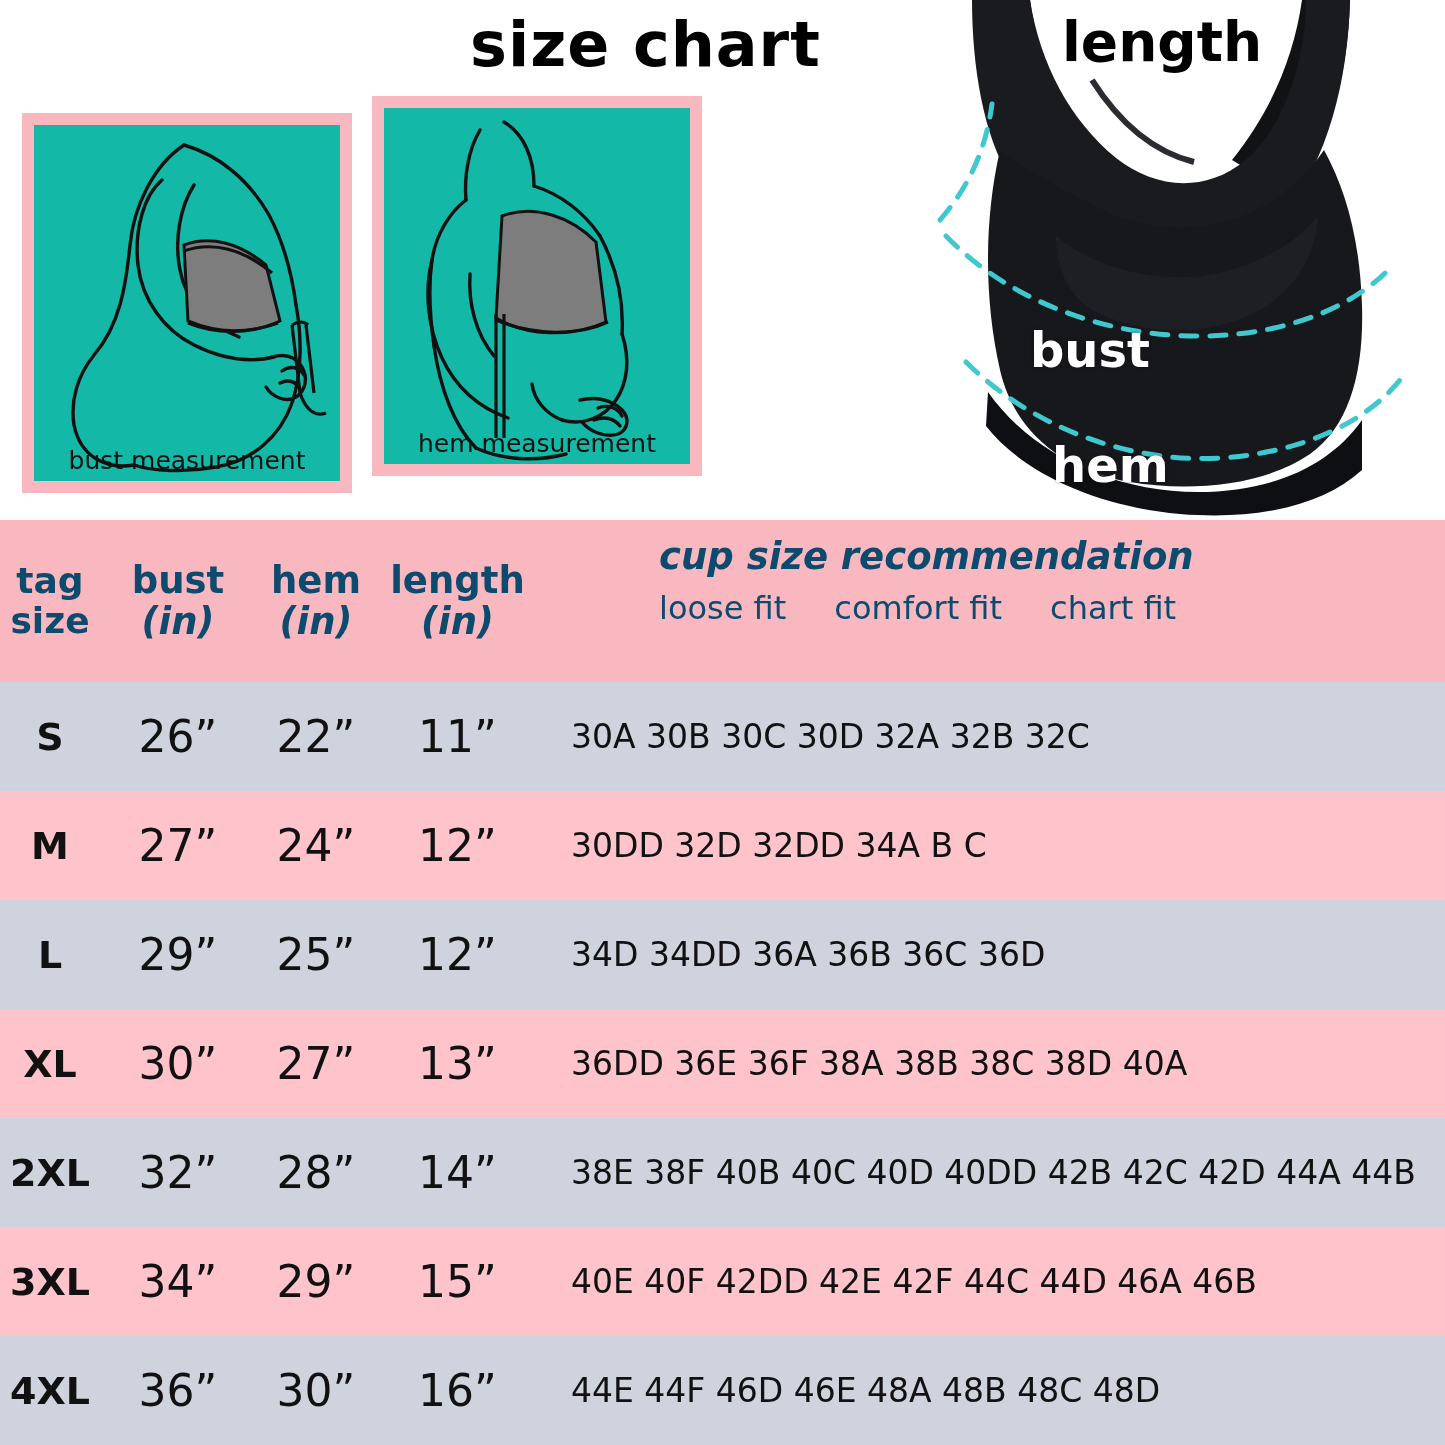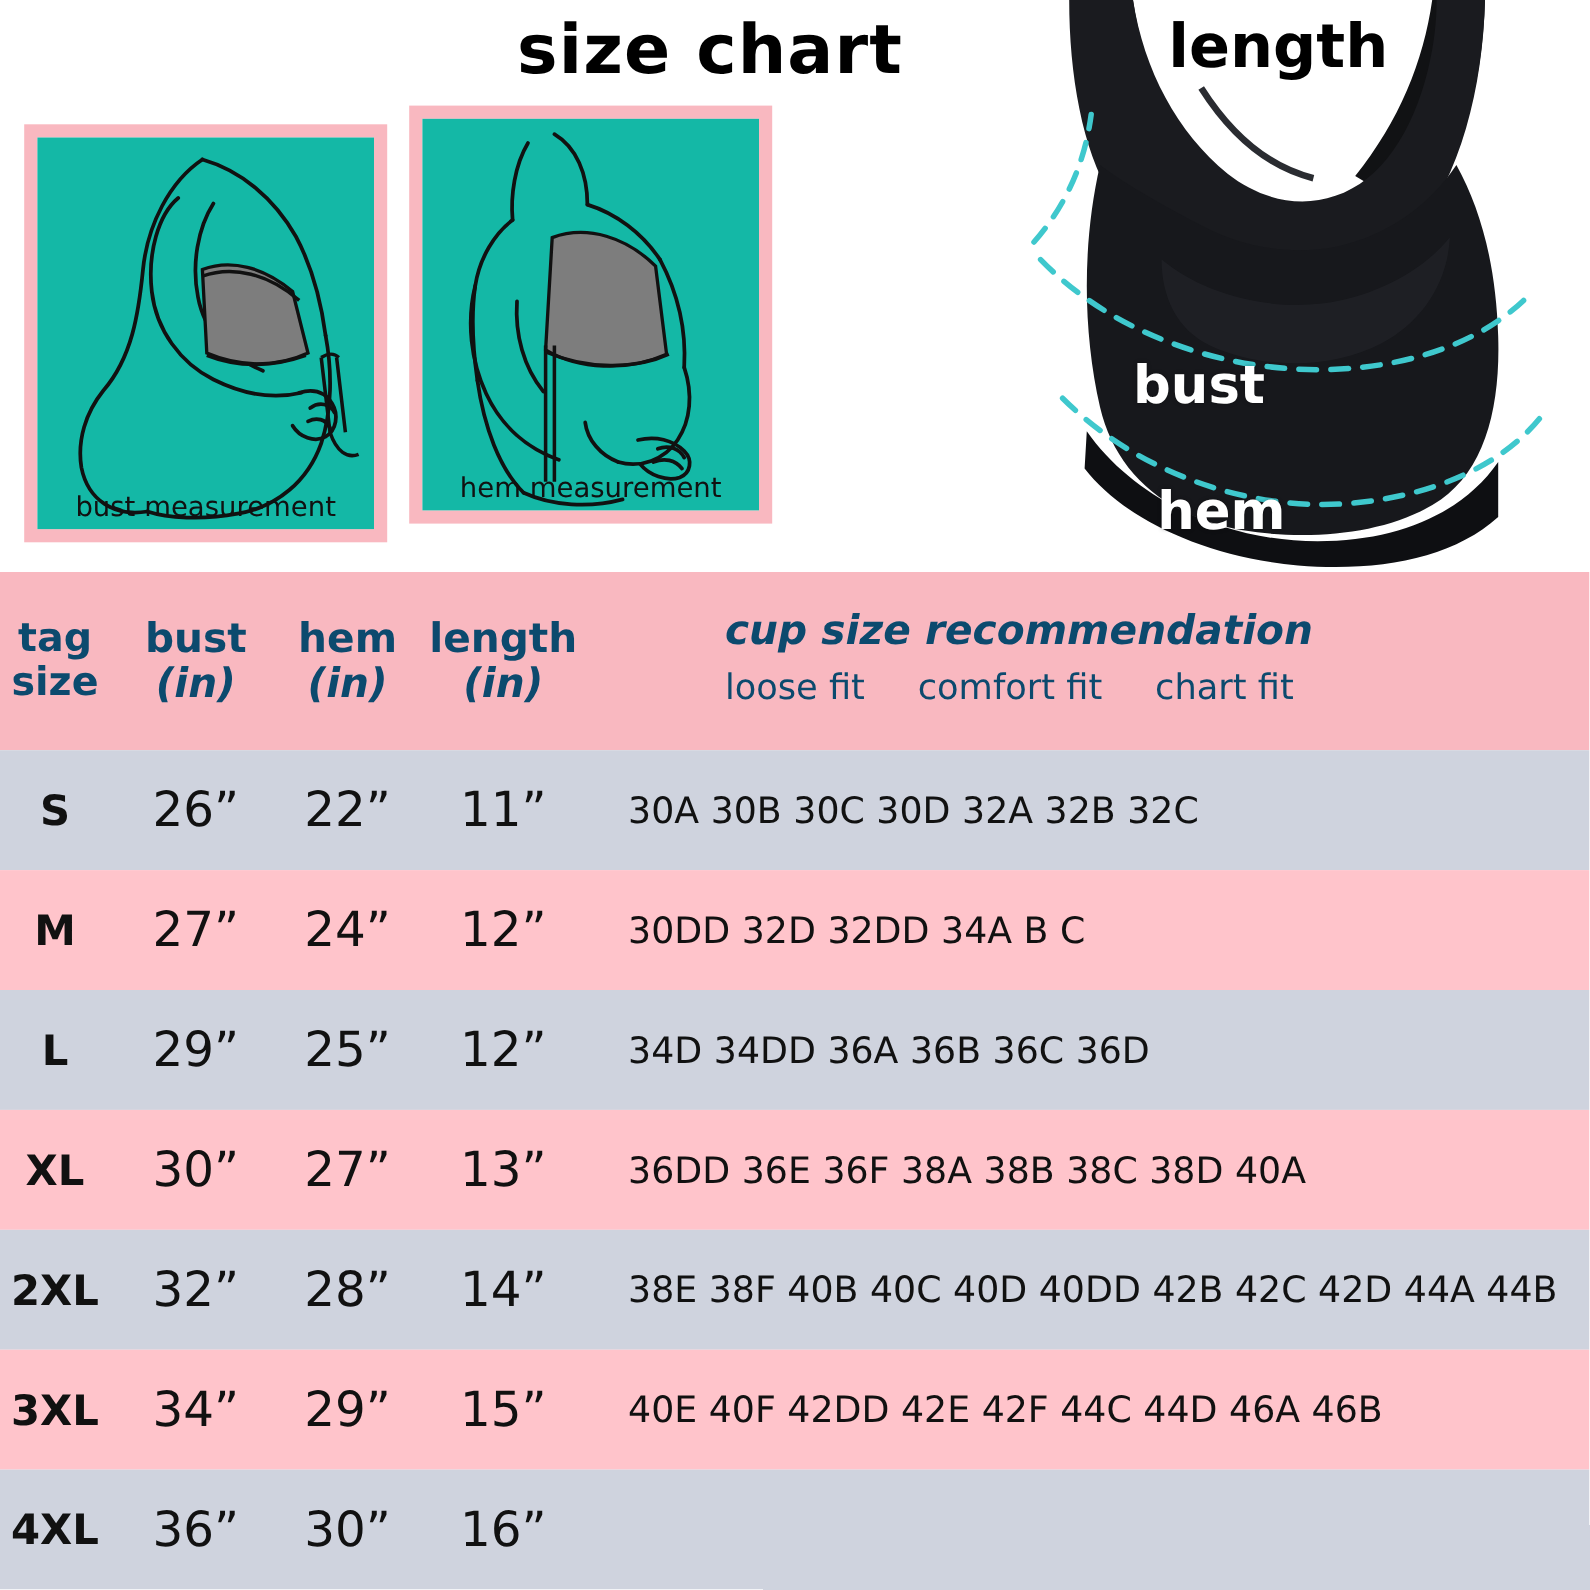--- a/index.html
+++ b/index.html
@@ -130,21 +130,21 @@
     font-size: 37px;
     color: #0c4a6e;
     line-height: 1.12;
     font-family: "DejaVu Sans", sans-serif;
   }
   .hcell.tagsize { font-size: 36px; }
   .hcell.cuphead {
     align-items: flex-start;
     justify-content: flex-start;
     padding-left: 120px;
-    padding-top: 32px;
+    padding-top: 16px;
   }
   .cuphead .main {
     font-size: 37px;
     font-weight: bold;
     font-style: italic;
   }
   .cuphead .subrow {
     display: flex;
     margin-top: 14px;
     font-weight: normal;
@@ -334,16 +334,17 @@
       <div class="cell c-hem">29”</div>
       <div class="cell c-len">15”</div>
       <div class="cell cup c-cup">40E 40F 42DD 42E 42F 44C 44D 46A 46B</div>
     </div>
 
     <div class="row data-row grey">
       <div class="cell tag c-tag">4XL</div>
       <div class="cell c-bust">36”</div>
       <div class="cell c-hem">30”</div>
       <div class="cell c-len">16”</div>
+      <div class="cell cup c-cup">44E 44F 46D 46E 48A 48B 48C 48D</div>
     </div>
 
   </div>
 </div>
 
 </body></html>

